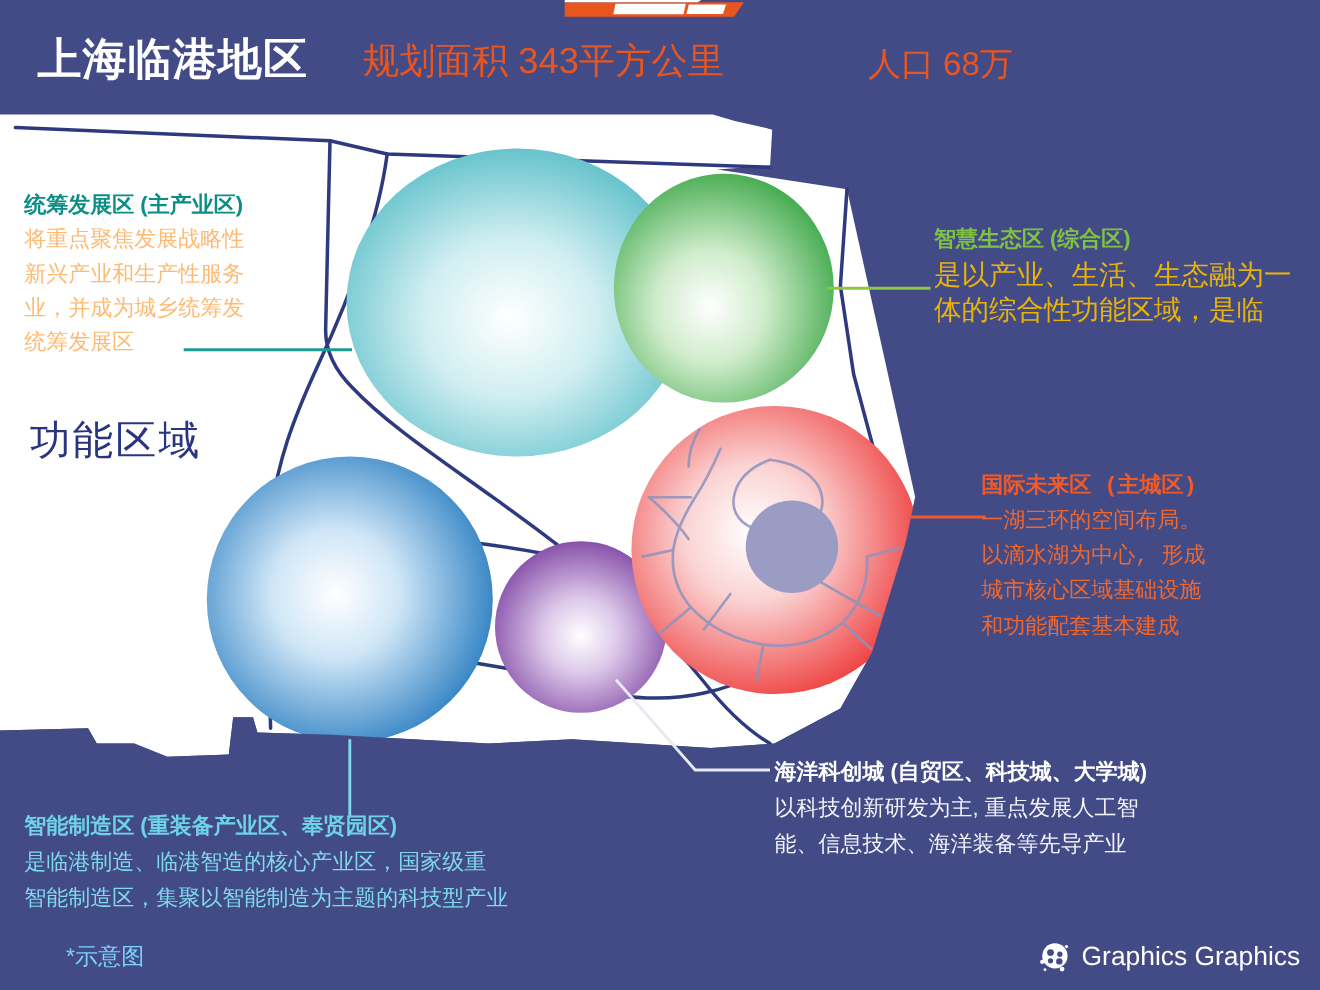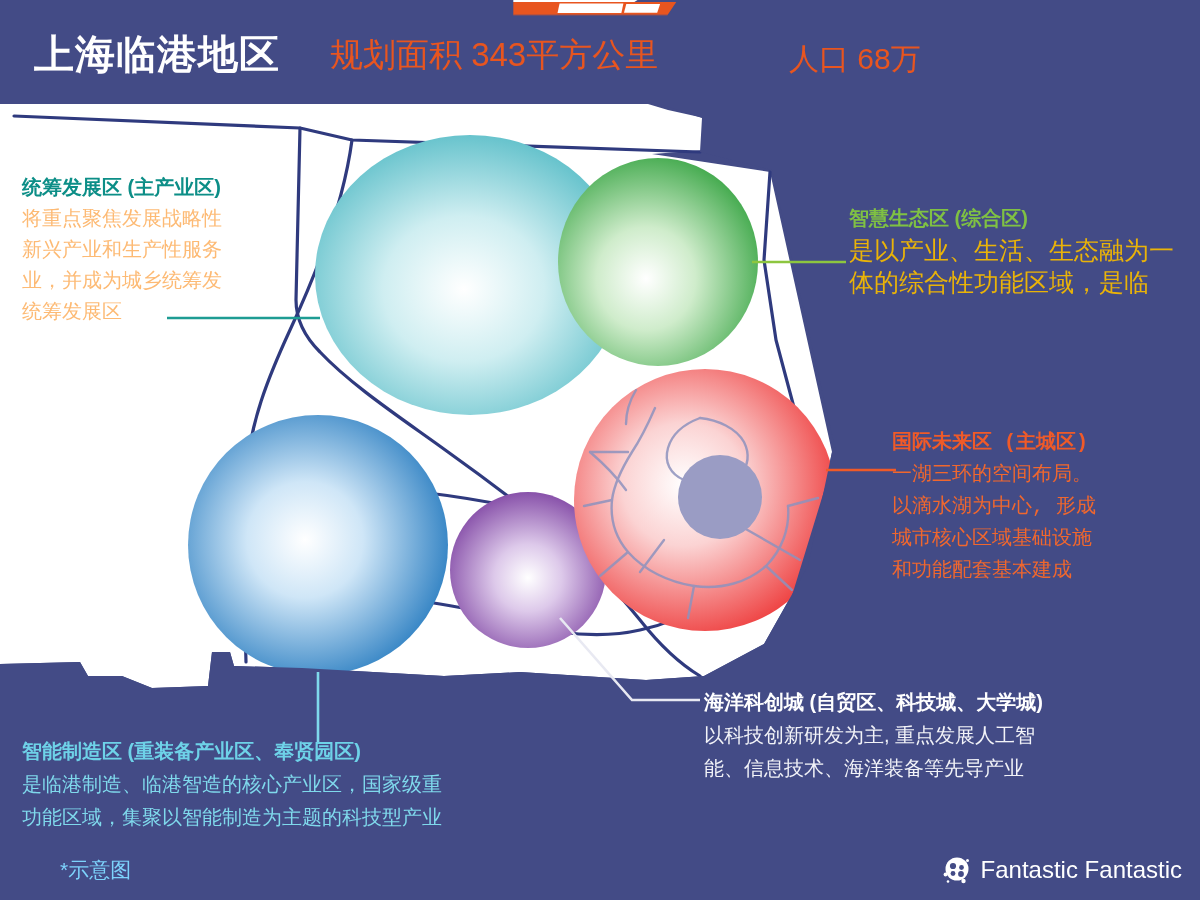--- a/index.html
+++ b/index.html
@@ -233,35 +233,36 @@
     <div class="body">
       <div>以科技创新研发为主, 重点发展人工智</div>
       <div>能、信息技术、海洋装备等先导产业</div>
     </div>
   </div>
 
   <div class="callout c-lblue">
     <div class="ttl">智能制造区 (重装备产业区、奉贤园区)</div>
     <div class="body">
       <div>是临港制造、临港智造的核心产业区，国家级重</div>
-      <div>功能区域，集聚以智能制造为主题的科技型产业</div>
-    </div>
-  </div>
-
+      <div>智能制造区，集聚以智能制造为主题的科技型产业</div>
+    </div>
+  </div>
+
+  <div class="fnlabel">功能区域</div>
 
   <div class="note">*示意图</div>
 
   <div class="brand">
     <svg width="30" height="30" viewBox="0 0 30 30">
       <circle cx="15" cy="14" r="11.5" fill="#ffffff"></circle>
       <circle cx="11" cy="11" r="3.1" fill="#434B86"></circle>
       <circle cx="19.5" cy="12.5" r="2.4" fill="#434B86"></circle>
       <circle cx="11" cy="18.5" r="2.4" fill="#434B86"></circle>
       <circle cx="19" cy="19" r="2.9" fill="#434B86"></circle>
       <circle cx="3.5" cy="19.5" r="1.9" fill="#ffffff"></circle>
       <circle cx="25.5" cy="5.5" r="1.5" fill="#ffffff"></circle>
       <circle cx="21.5" cy="26" r="2.2" fill="#ffffff"></circle>
       <circle cx="6" cy="26.5" r="1.3" fill="#ffffff"></circle>
     </svg>
-    <span class="bt">Fantastic Fantastic</span>
+    <span class="bt">Graphics Graphics</span>
   </div>
 
 </div>
 
 </body></html>

